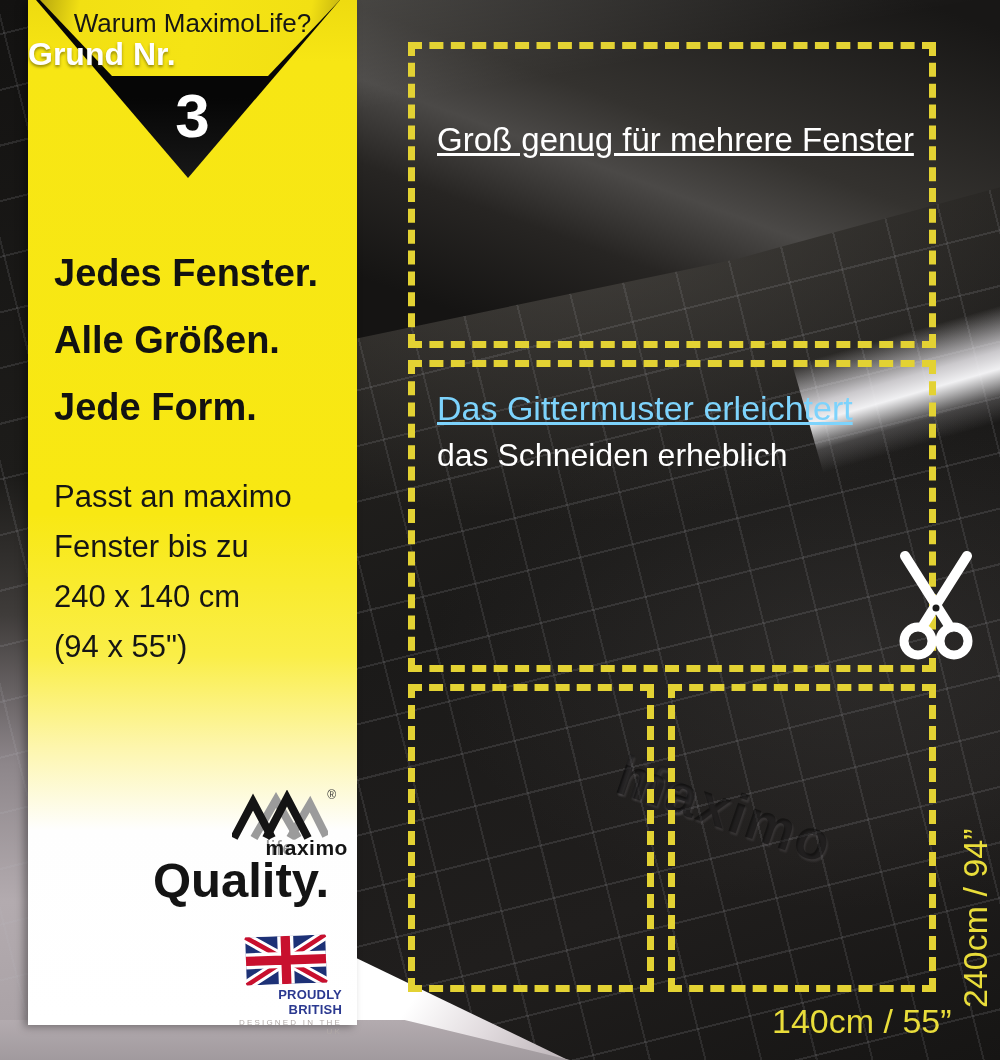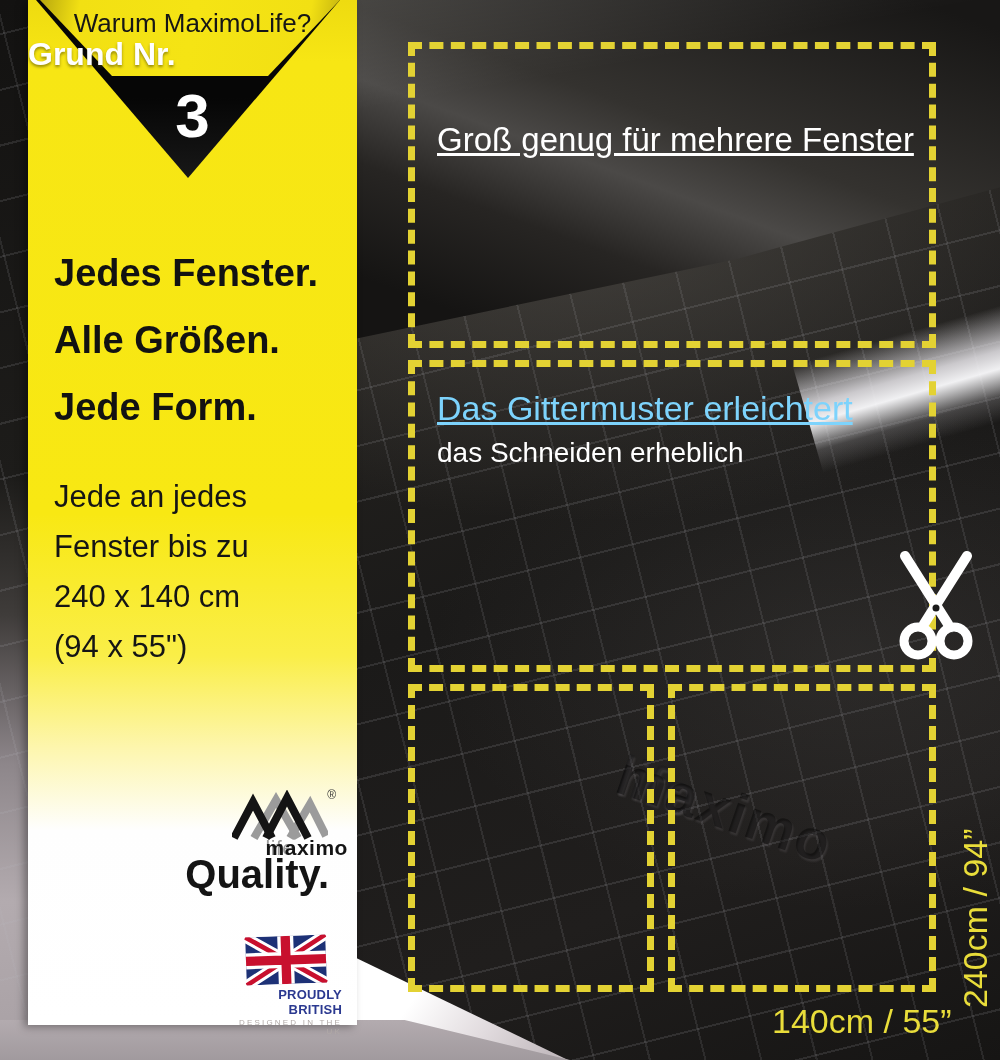--- a/index.html
+++ b/index.html
@@ -61,21 +61,21 @@
 
   
   .dash-box { border:7px dashed #e3d233; }
   .box1 { left:408px; top:42px;  width:528px; height:306px; }
   .box2 { left:408px; top:360px; width:528px; height:312px; }
   .box3 { left:408px; top:684px; width:246px; height:308px; }
   .box4 { left:668px; top:684px; width:268px; height:308px; }
   .box1-title { left:22px; top:18px; font-size:37px; font-weight:700; color:#f2e13a; white-space:nowrap; }
   .box1-sub   { left:22px; top:72px; font-size:33px; font-weight:400; color:#ffffff; white-space:nowrap;text-decoration:underline; }
   .box2-l1 { left:22px; top:22px; font-size:34px; color:#7dd3fc; white-space:nowrap;text-decoration:underline; }
-  .box2-l2 { left:22px; top:70px; font-size:28px; color:#ffffff; white-space:nowrap; }
+  .box2-l2 { left:22px; top:70px; font-size:32px; color:#ffffff; white-space:nowrap; }
 
   .scissors { left:891px; top:550px; width:90px; height:112px; }
 
   .dim-vertical {
     left:956px; top:1008px; width:230px; height:40px;
     transform:rotate(-90deg); transform-origin:0 0;
     font-size:34px; color:#e9dd3a; white-space:nowrap;
   }
   .dim-horizontal { left:772px; top:1002px; font-size:34px; color:#e9dd3a; white-space:nowrap; }
 
@@ -104,21 +104,21 @@
   .headline div { position:static; }
   .subtext  { left:26px; top:472px; font-size:31px; font-weight:400; color:#151515; line-height:50px; }
   .subtext div { position:static; }
 
   .logo-block { left:200px; top:790px; width:104px; text-align:center; }
   .logo-block svg { position:static; display:block; margin:0 auto; }
   .logo-reg { right:-4px; top:-2px; font-size:12px; color:#3a3a3a; }
   .logo-text { position:static; display:block; margin-top:-4px; font-size:21px; font-weight:700; color:#141414; letter-spacing:0.5px; }
   .logo-text .lt { position:static; font-weight:400; color:#9b9b9b; }
 
-  .quality { right:28px; top:852px; font-size:40px; font-weight:700; color:#141414; }
+  .quality { right:28px; top:852px; font-size:49px; font-weight:700; color:#141414; }
 
   .flag-block { left:202px; top:936px; width:112px; text-align:right; }
   .flag-block svg { position:static; display:block; margin:0 auto; transform:rotate(-2deg); }
   .flag-title { position:static; display:block; margin-top:3px; font-size:13px; font-weight:700; color:#2b3990; letter-spacing:0.2px; }
   .flag-sub   { position:static; display:block; margin-top:1px; font-size:8px; color:#b0a9a7; letter-spacing:2.2px; }
 </style>
 </head>
 <body>
 
 <div class="stage">
@@ -162,21 +162,21 @@
     <div class="badge-r">Grund Nr.</div>
     <div class="badge-n">3</div>
 
     <div class="headline">
       <div>Jedes Fenster.</div>
       <div>Alle Größen.</div>
       <div>Jede Form.</div>
     </div>
 
     <div class="subtext">
-      <div>Jede an jedes</div>
+      <div>Passt an maximo</div>
       <div>Fenster bis zu</div>
       <div>240 x 140 cm</div>
       <div>(94 x 55")</div>
     </div>
 
     <div class="logo-block">
       <svg width="96" height="50" viewBox="0 0 96 50">
         <polyline points="22,48 44,10 66,48" fill="none" stroke="#9b9b9b" stroke-width="8"></polyline>
         <polyline points="58,48 78,14 94,46" fill="none" stroke="#9b9b9b" stroke-width="8"></polyline>
         <polyline points="2,48 21,12 40,48" fill="none" stroke="#141414" stroke-width="8"></polyline>

